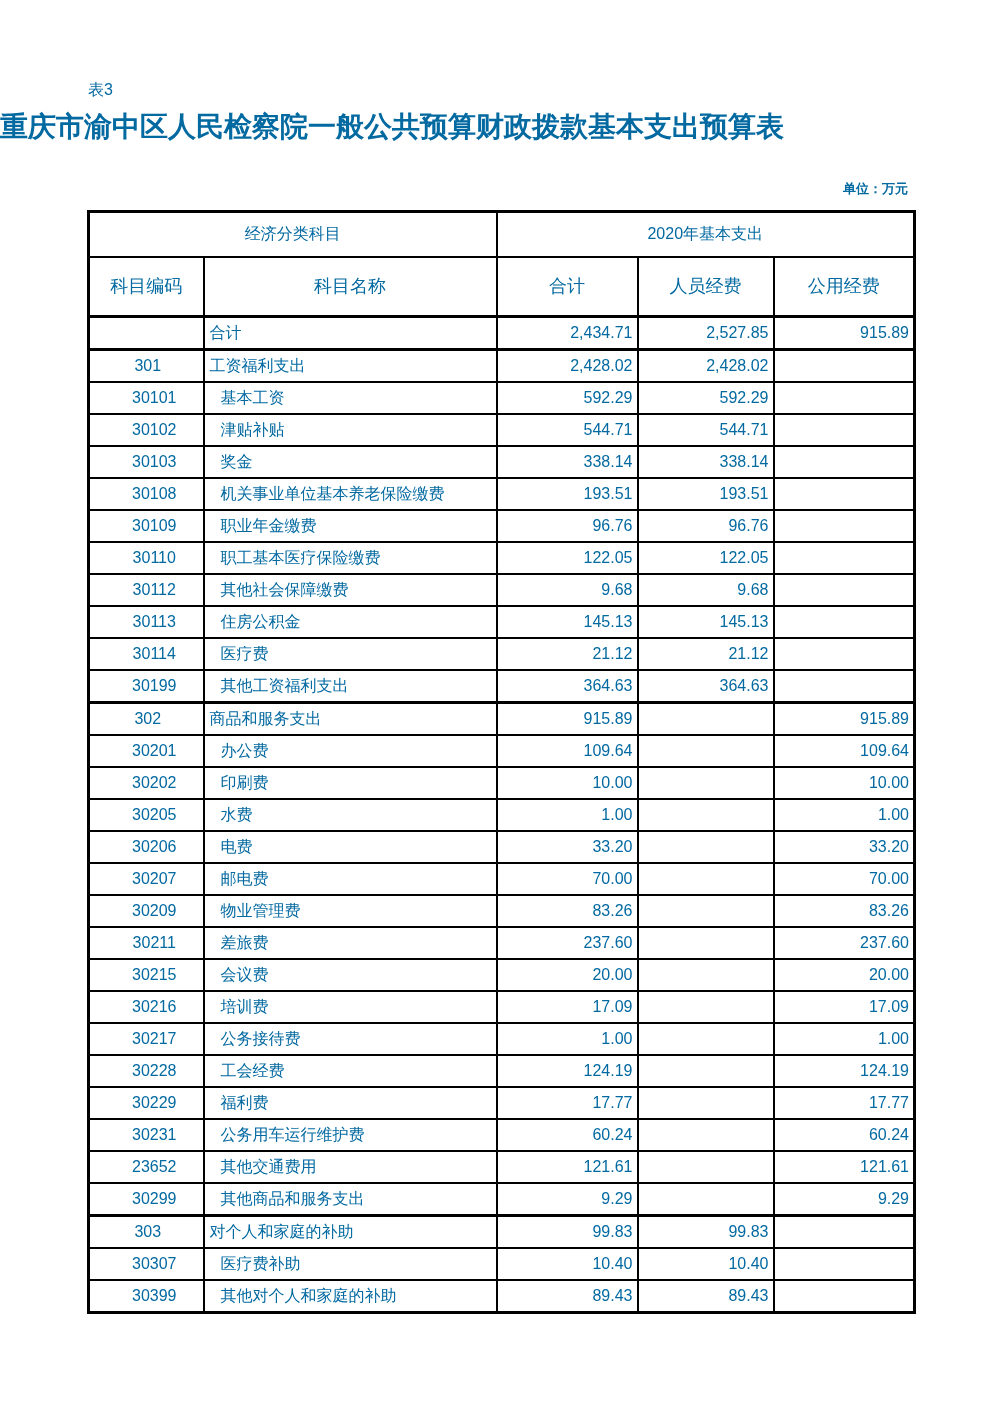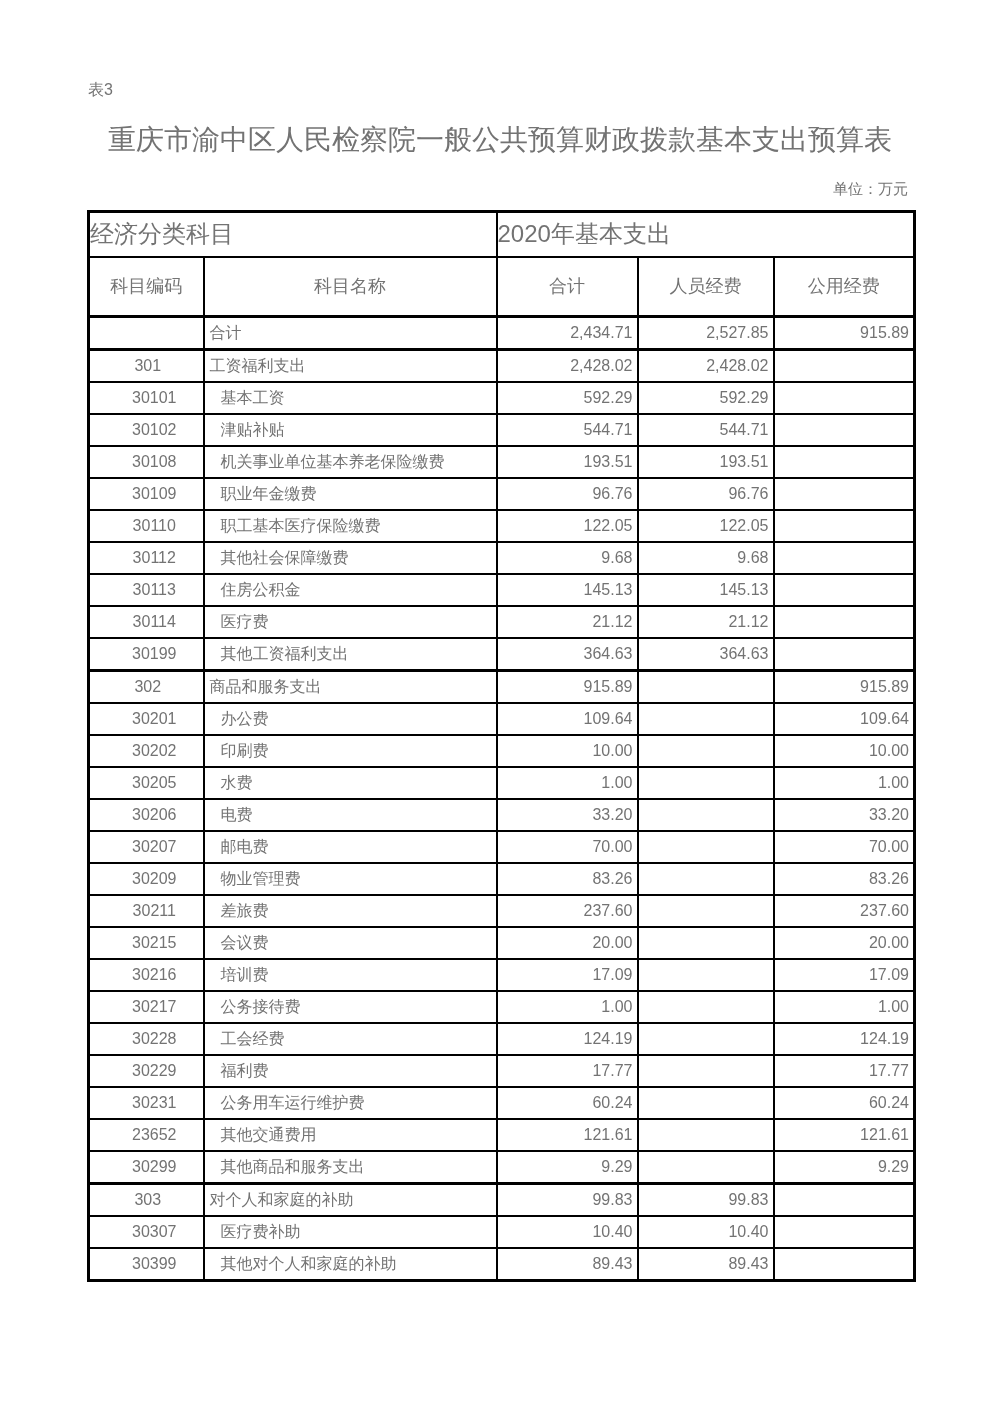--- a/index.html
+++ b/index.html
@@ -3,62 +3,63 @@
 <meta charset="utf-8">
 <style>
   * { margin: 0; padding: 0; box-sizing: border-box; }
   html, body { background: #e8e8e8; }
   .page {
     position: relative;
     width: 1000px;
     height: 1414px;
     margin: 0 auto;
     background: #ffffff;
-    color: #737373;
+    color: #0369a1;
     font-family: "Liberation Sans", "DejaVu Sans", sans-serif;
   }
   .page-tag {
     position: absolute;
     left: 88px;
     top: 80px;
     font-size: 16px;
   }
   .page-title {
     position: absolute;
     left: 0;
     right: 0;
-    top: 121px;
-    text-align: center;
+    top: 108px;
+    text-align: left;
     font-size: 28px;
-    font-weight: normal;
+    font-weight: bold;
     letter-spacing: 0px;
     white-space: nowrap;
   }
   .unit-label {
     position: absolute;
     right: 92px;
     top: 180px;
-    font-size: 15px;
+    font-size: 13px;
+    font-weight: bold;
   }
   table.budget {
     position: absolute;
     left: 87px;
     top: 210px;
     border-collapse: collapse;
     table-layout: fixed;
     width: 826px;
     border: 3px solid #000000;
   }
   table.budget th, table.budget td {
     border: 2px solid #000000;
     overflow: hidden;
     white-space: nowrap;
     vertical-align: middle;
   }
-  tr.hdr1 th { height: 45px; font-size: 24px; font-weight: normal; text-align: left; }
+  tr.hdr1 th { height: 45px; font-size: 16px; font-weight: normal; text-align: center; }
   tr.hdr1 th.bold { font-weight: normal; }
   tr.hdr2 th {
     height: 60px;
     font-size: 18px;
     font-weight: normal;
     text-align: center;
     border-bottom: 3px solid #000000;
   }
   tbody td { height: 30px; font-size: 16px; line-height: 30px; }
   td.code { text-align: center; padding-left: 3px; }
@@ -123,20 +124,27 @@
           <td class="num"></td>
         </tr>
         <tr class="lvl1">
           <td class="code">30102</td>
           <td class="name">津贴补贴</td>
           <td class="num">544.71</td>
           <td class="num">544.71</td>
           <td class="num"></td>
         </tr>
         <tr class="lvl1">
+          <td class="code">30103</td>
+          <td class="name">奖金</td>
+          <td class="num">338.14</td>
+          <td class="num">338.14</td>
+          <td class="num"></td>
+        </tr>
+        <tr class="lvl1">
           <td class="code">30108</td>
           <td class="name">机关事业单位基本养老保险缴费</td>
           <td class="num">193.51</td>
           <td class="num">193.51</td>
           <td class="num"></td>
         </tr>
         <tr class="lvl1">
           <td class="code">30109</td>
           <td class="name">职业年金缴费</td>
           <td class="num">96.76</td>

